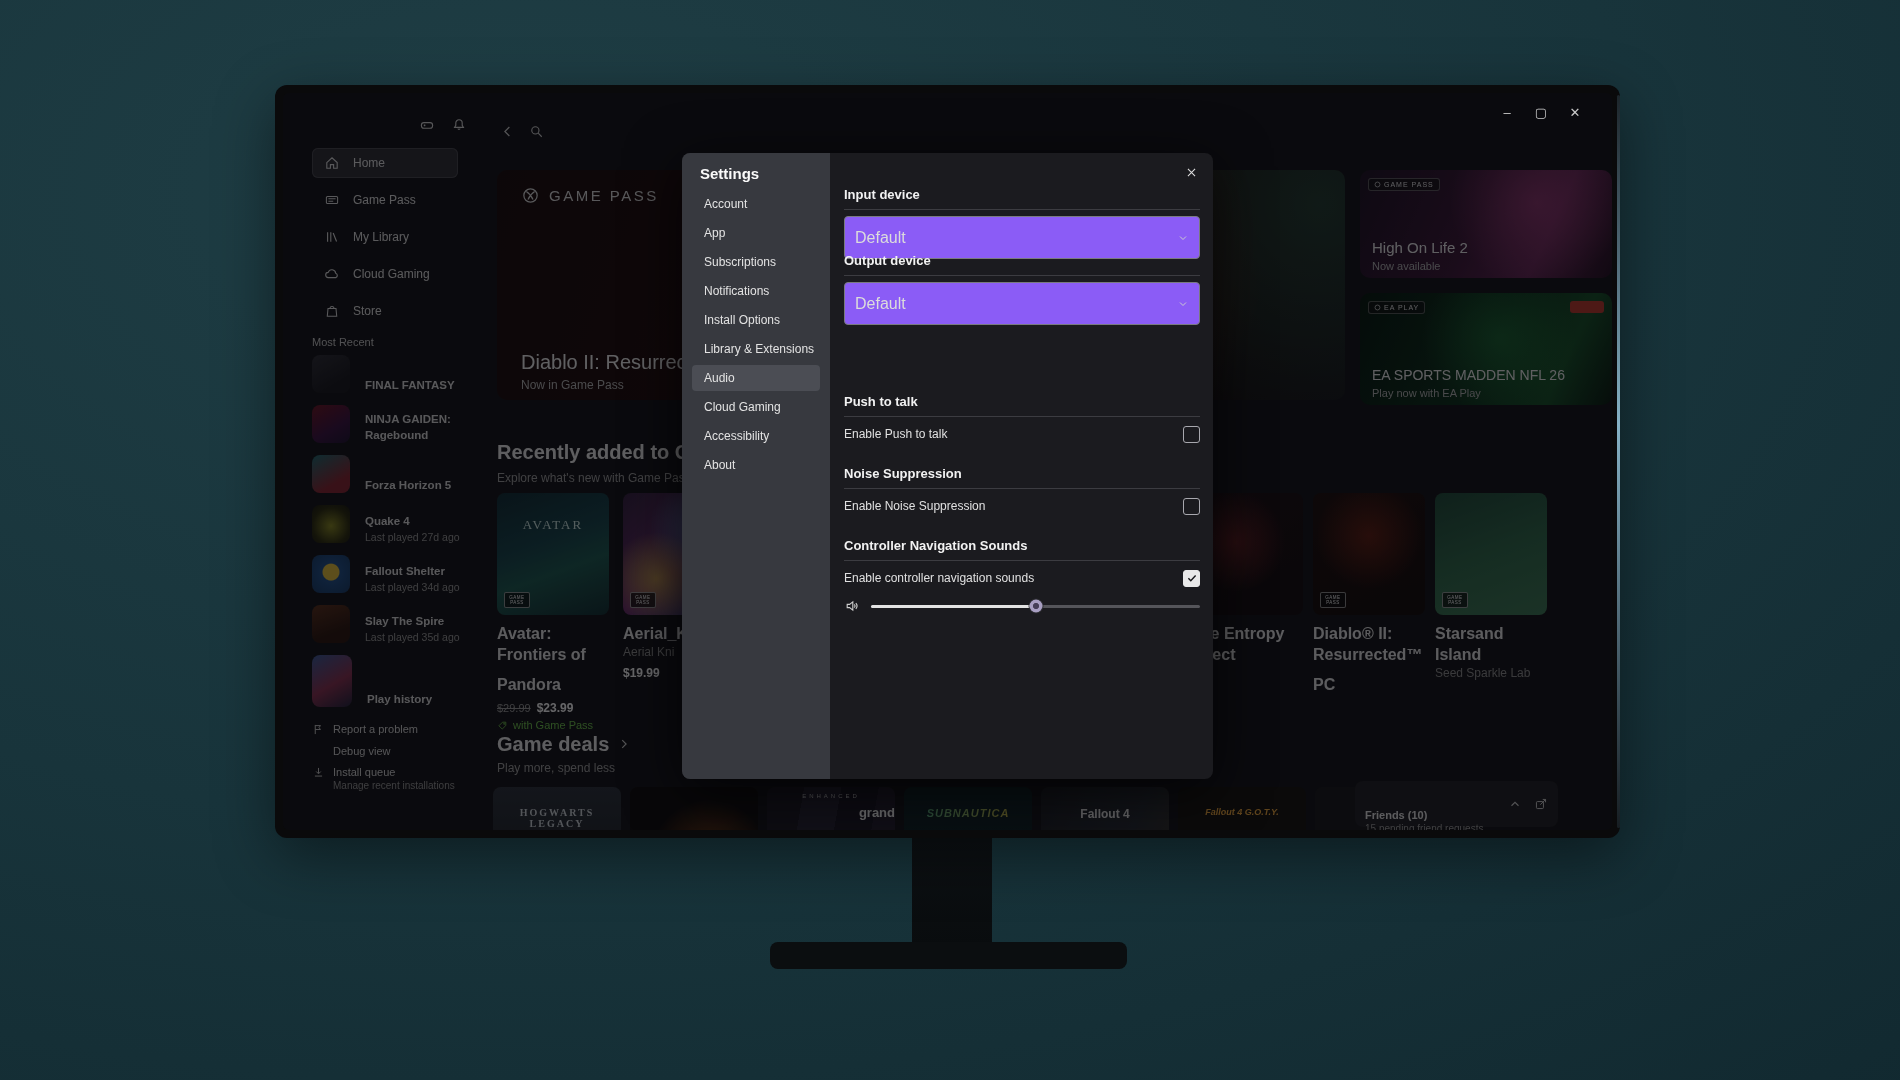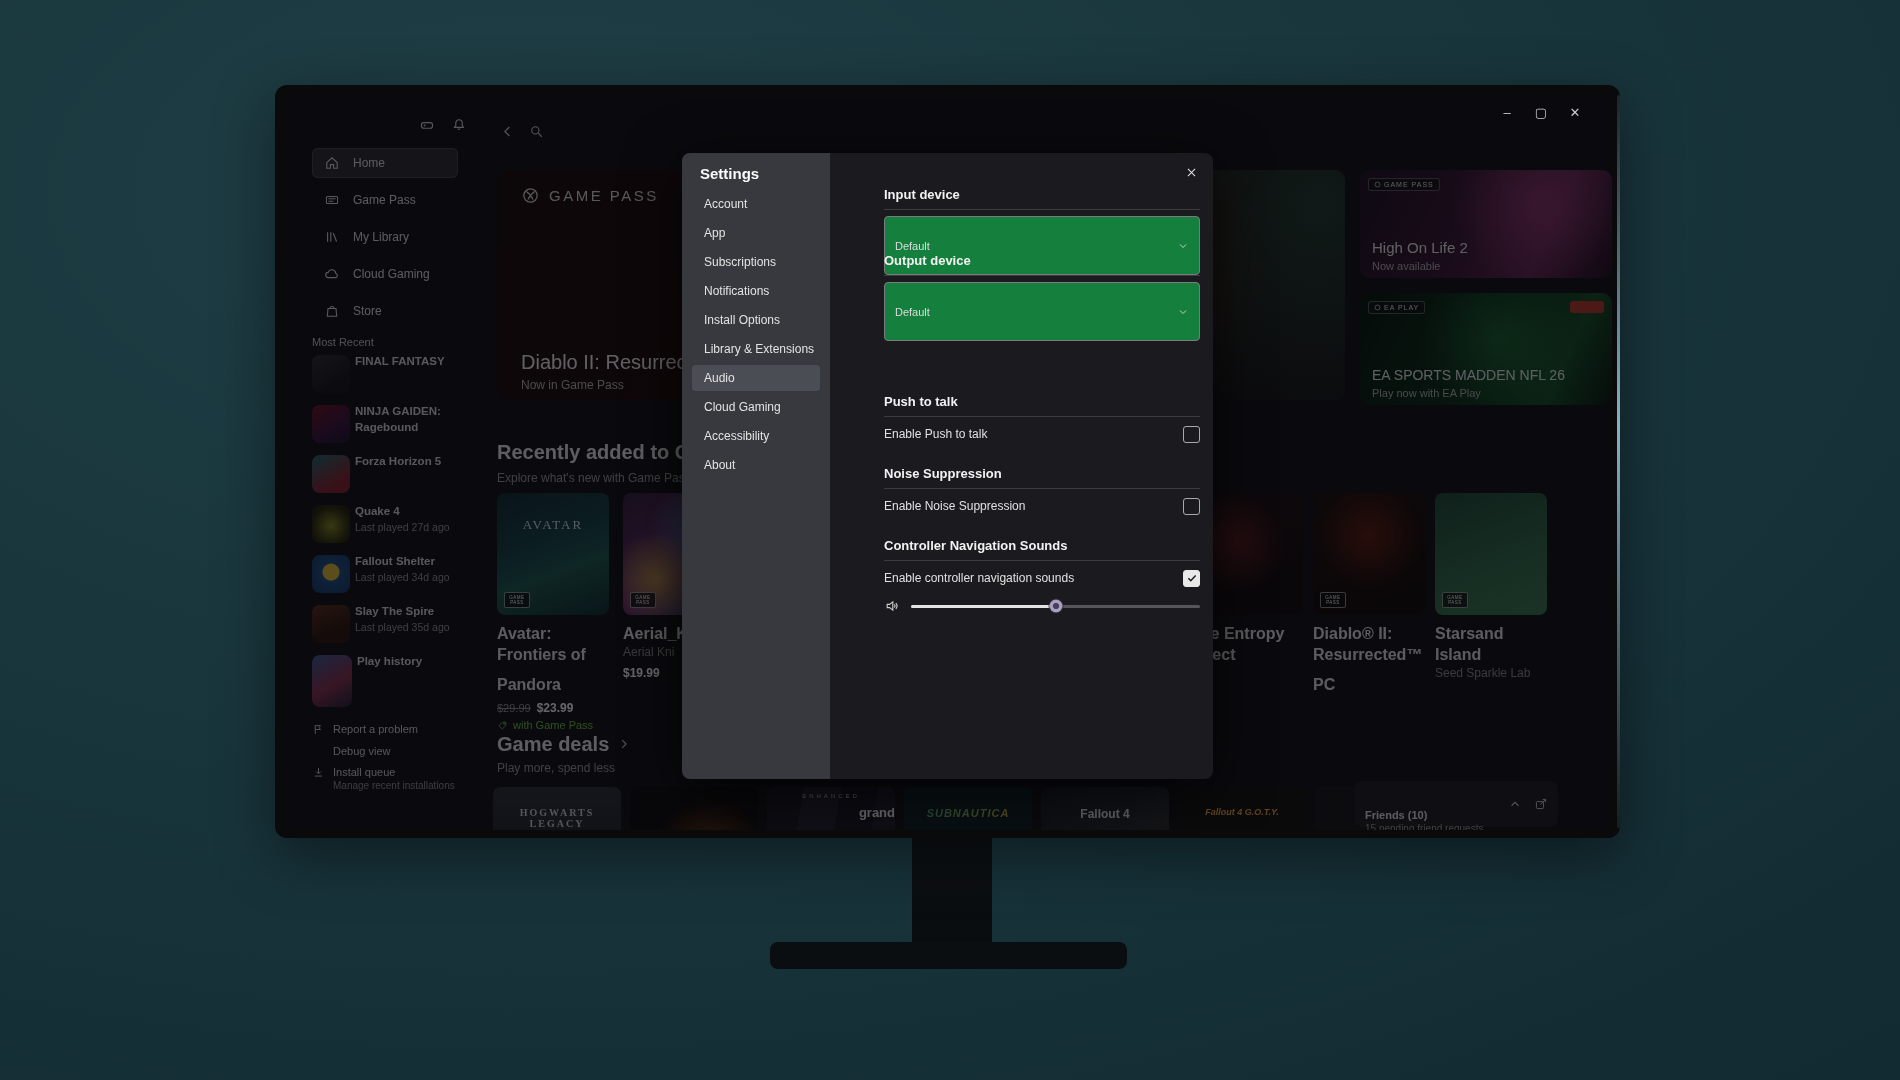--- a/index.html
+++ b/index.html
@@ -25,21 +25,21 @@
   .sidebar{position:absolute;left:0;top:0;width:205px;height:100%;}
   .sb-top{position:absolute;top:24px;left:136px;display:flex;gap:16px;color:#dadada;}
   .icon{display:inline-flex;align-items:center;justify-content:center;}
   .icon svg{display:block;}
   .sb-nav{position:absolute;top:55px;left:29px;width:146px;display:flex;flex-direction:column;gap:7px;}
   .sb-item{display:flex;align-items:center;gap:13px;height:30px;padding-left:12px;border-radius:6px;
     color:#e3e3e3;font-size:12px;}
   .sb-item.sel{background:#2e2e34;box-shadow:inset 0 0 0 1px #47474d;}
   .sb-label-head{position:absolute;top:243px;left:29px;font-size:11px;color:#c9c9c9;}
   .sb-recent{position:absolute;top:262px;left:29px;width:172px;display:flex;flex-direction:column;gap:12px;}
-  .rc-row{display:flex;align-items:flex-start;gap:5px;height:38px;}
+  .rc-row{display:flex;align-items:flex-end;gap:15px;height:38px;}
   .rc-thumb{width:38px;height:38px;border-radius:8px;flex:none;}
   .rc-texts{display:flex;flex-direction:column;gap:2px;min-width:0;}
   .rc-title{font-size:11.5px;font-weight:bold;color:#dedede;line-height:1.2;white-space:nowrap;overflow:hidden;}
   .rc-sub{font-size:10.5px;color:#9a9a9a;}
   .rc-row.tall{height:52px;}
   .rc-row.tall .rc-thumb{height:52px;width:40px;}
   .sb-footer{position:absolute;left:29px;top:630px;width:172px;color:#d6d6d6;}
   .sbf-row{display:flex;align-items:flex-start;gap:8px;margin-bottom:9px;font-size:11px;}
   .sbf-sub{font-size:10px;color:#969696;margin-top:2px;}
   
@@ -113,33 +113,33 @@
   .d-goty .dc-word{font-size:9px;font-style:italic;color:#f0a93c;}
   .d-extra{background:#17171a;}
   .friends{position:absolute;left:1072px;top:688px;width:203px;height:46px;border-radius:8px;
     background:#1e1e22;z-index:3;display:flex;align-items:center;padding:0 10px;box-sizing:border-box;}
   .fr-texts{flex:1;min-width:0;margin-top:35px;}
   .fr-title{font-size:11px;font-weight:bold;color:#e6e6e6;}
   .fr-sub{font-size:10px;color:#9b9b9b;margin-top:2px;white-space:nowrap;}
   .fr-ic{color:#cfcfcf;margin-left:12px;}
   
   .modal{position:absolute;left:399px;top:60px;width:531px;height:626px;border-radius:8px;overflow:hidden;
-    display:flex;z-index:20;background:#1b1b1f;box-shadow:0 12px 55px rgba(0,0,0,.7);gap:40px;}
+    display:flex;z-index:20;background:#1b1b1f;box-shadow:0 12px 55px rgba(0,0,0,.7);}
   .m-nav{width:148px;flex:none;background:#37393f;}
   .m-title{margin:13px 0 9px 18px;font-size:15px;font-weight:bold;color:#fafafa;line-height:16px;}
   .m-items{display:flex;flex-direction:column;gap:3px;padding:0 10px;}
   .m-item{height:26px;line-height:26px;padding-left:12px;font-size:12px;color:#e3e3e3;border-radius:4px;}
   .m-item.sel{background:#4b4d54;}
   .m-close{position:absolute;top:13px;right:15px;color:#e0e0e0;z-index:2;cursor:default;}
   .m-content{position:relative;flex:1;}
   .m-sec{position:absolute;left:14px;right:13px;}
   .m-h{font-size:13px;font-weight:bold;color:#f2f2f2;line-height:16px;}
   .m-div{height:1px;background:#3c3c41;margin-top:6px;}
-  .m-select{margin-top:6px;height:25px;border:1px solid #7a7a80;border-radius:4px;background:#15803d;
-    display:flex;align-items:center;padding:16px 10px;font-size:11px;color:#dcdcdc;}
+  .m-select{margin-top:6px;height:25px;border:1px solid #7a7a80;border-radius:4px;background:#8b5cf6;
+    display:flex;align-items:center;padding:8px 10px;font-size:16px;color:#dcdcdc;}
   .m-select .sp{flex:1;}
   .m-row{margin-top:7px;height:20px;display:flex;align-items:center;justify-content:space-between;
     font-size:12px;color:#e0e0e0;}
   .cb{width:17px;height:17px;border:1px solid #a8a8ae;border-radius:3px;box-sizing:border-box;
     display:flex;align-items:center;justify-content:center;color:transparent;background:transparent;}
   .cb.on{background:#e9e9e9;border-color:#e9e9e9;color:#17171a;}
   .sl-row{margin-top:9px;height:18px;display:flex;align-items:center;gap:11px;color:#cfcfcf;}
   .slider{position:relative;flex:1;height:18px;}
   .sl-track{position:absolute;left:0;right:0;top:8px;height:3px;border-radius:2px;background:#55555a;}
   .sl-fill{position:absolute;left:0;top:8px;height:3px;border-radius:2px;background:#e3e3e3;}

